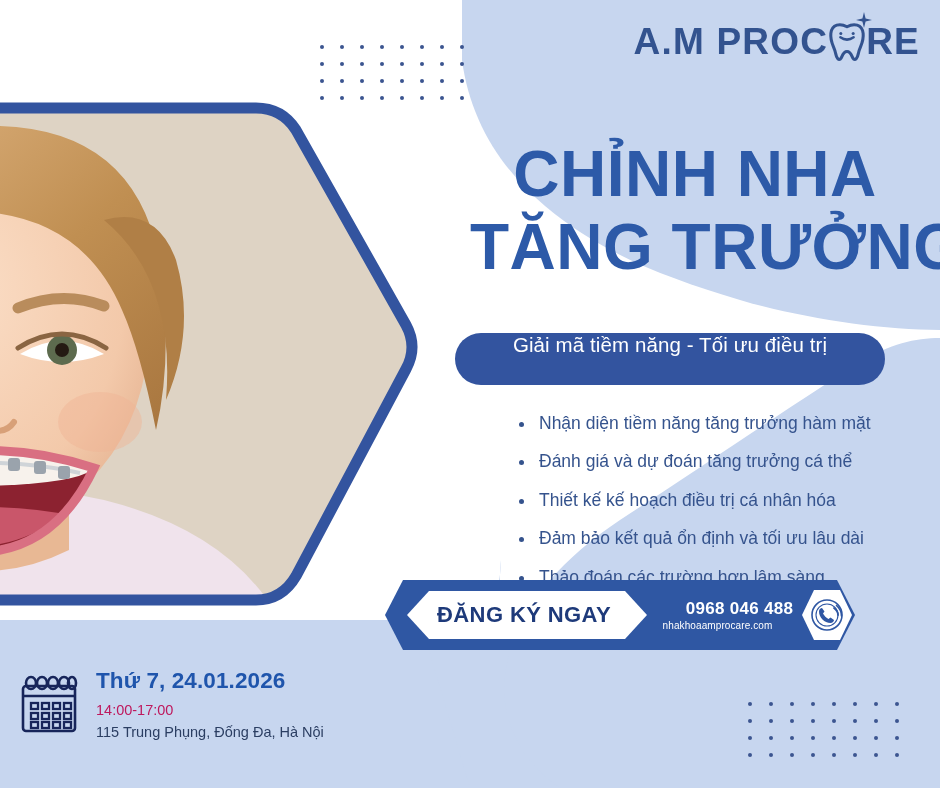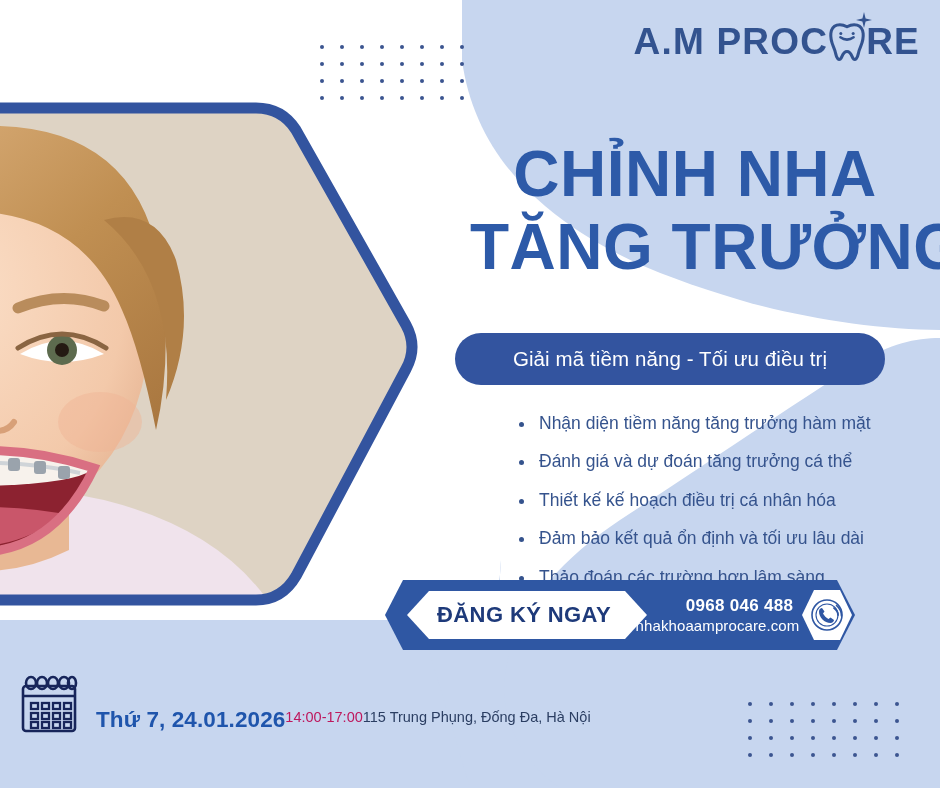--- a/index.html
+++ b/index.html
@@ -55,21 +55,21 @@
     letter-spacing:0.5px;
   }
   #headline .l1,#headline .l2{display:block;white-space:nowrap;}
 
   
   #tagline{
     position:absolute;left:455px;top:333px;
     width:430px;height:52px;
     background:#33549f;
     border-radius:26px;
-    display:flex;align-items:center;justify-content:center;
+    display:flex;justify-content:center;
     color:#ffffff;font-size:20.5px;
     letter-spacing:0.1px;
   }
 
   
   #bullets{
     position:absolute;left:505px;top:405px;width:420px;
     color:#35538d;font-size:17.5px;
     list-style:none;margin:8px;padding:0;
   }
@@ -91,32 +91,32 @@
     position:absolute;left:30px;top:11px;width:218px;height:48px;
     display:flex;align-items:center;justify-content:center;
     color:#1e3a7a;font-weight:bold;font-size:22px;letter-spacing:0.4px;
   }
   #cta-contact{
     position:absolute;left:250px;top:10px;width:165px;height:50px;
     display:flex;flex-direction:column;align-items:center;justify-content:center;
     color:#ffffff;text-align:center;
   }
   #cta-phone{font-size:17px;font-weight:bold;letter-spacing:0.3px;line-height:1.25;margin-left:44px;}
-  #cta-web{font-size:15px;line-height:1.3;letter-spacing:0.1px;text-align:right;}
+  #cta-web{font-size:10px;line-height:1.3;letter-spacing:0.1px;text-align:right;}
   #cta-phone-icon{
     position:absolute;left:415px;top:8px;width:54px;height:54px;
   }
 
   
   #event{
     position:absolute;left:18px;top:668px;
     display:flex;align-items:flex-start;gap:16px;
   }
   #calendar-icon{width:62px;height:62px;flex:none;margin-top:6px;}
-  #event-text{display:flex;flex-direction:row;margin-top:39px;}
+  #event-text{display:flex;flex-direction:column;}
   #event-date{
     color:#1f55ac;font-size:22.5px;font-weight:bold;letter-spacing:0.1px;
     line-height:1.15;margin-bottom:6px;
   }
   #event-time{color:#be185d;font-size:14.5px;line-height:1.5;}
   #event-address{color:#2b3e62;font-size:14.5px;line-height:1.5;}
 </style>
 </head>
 <body>
 

